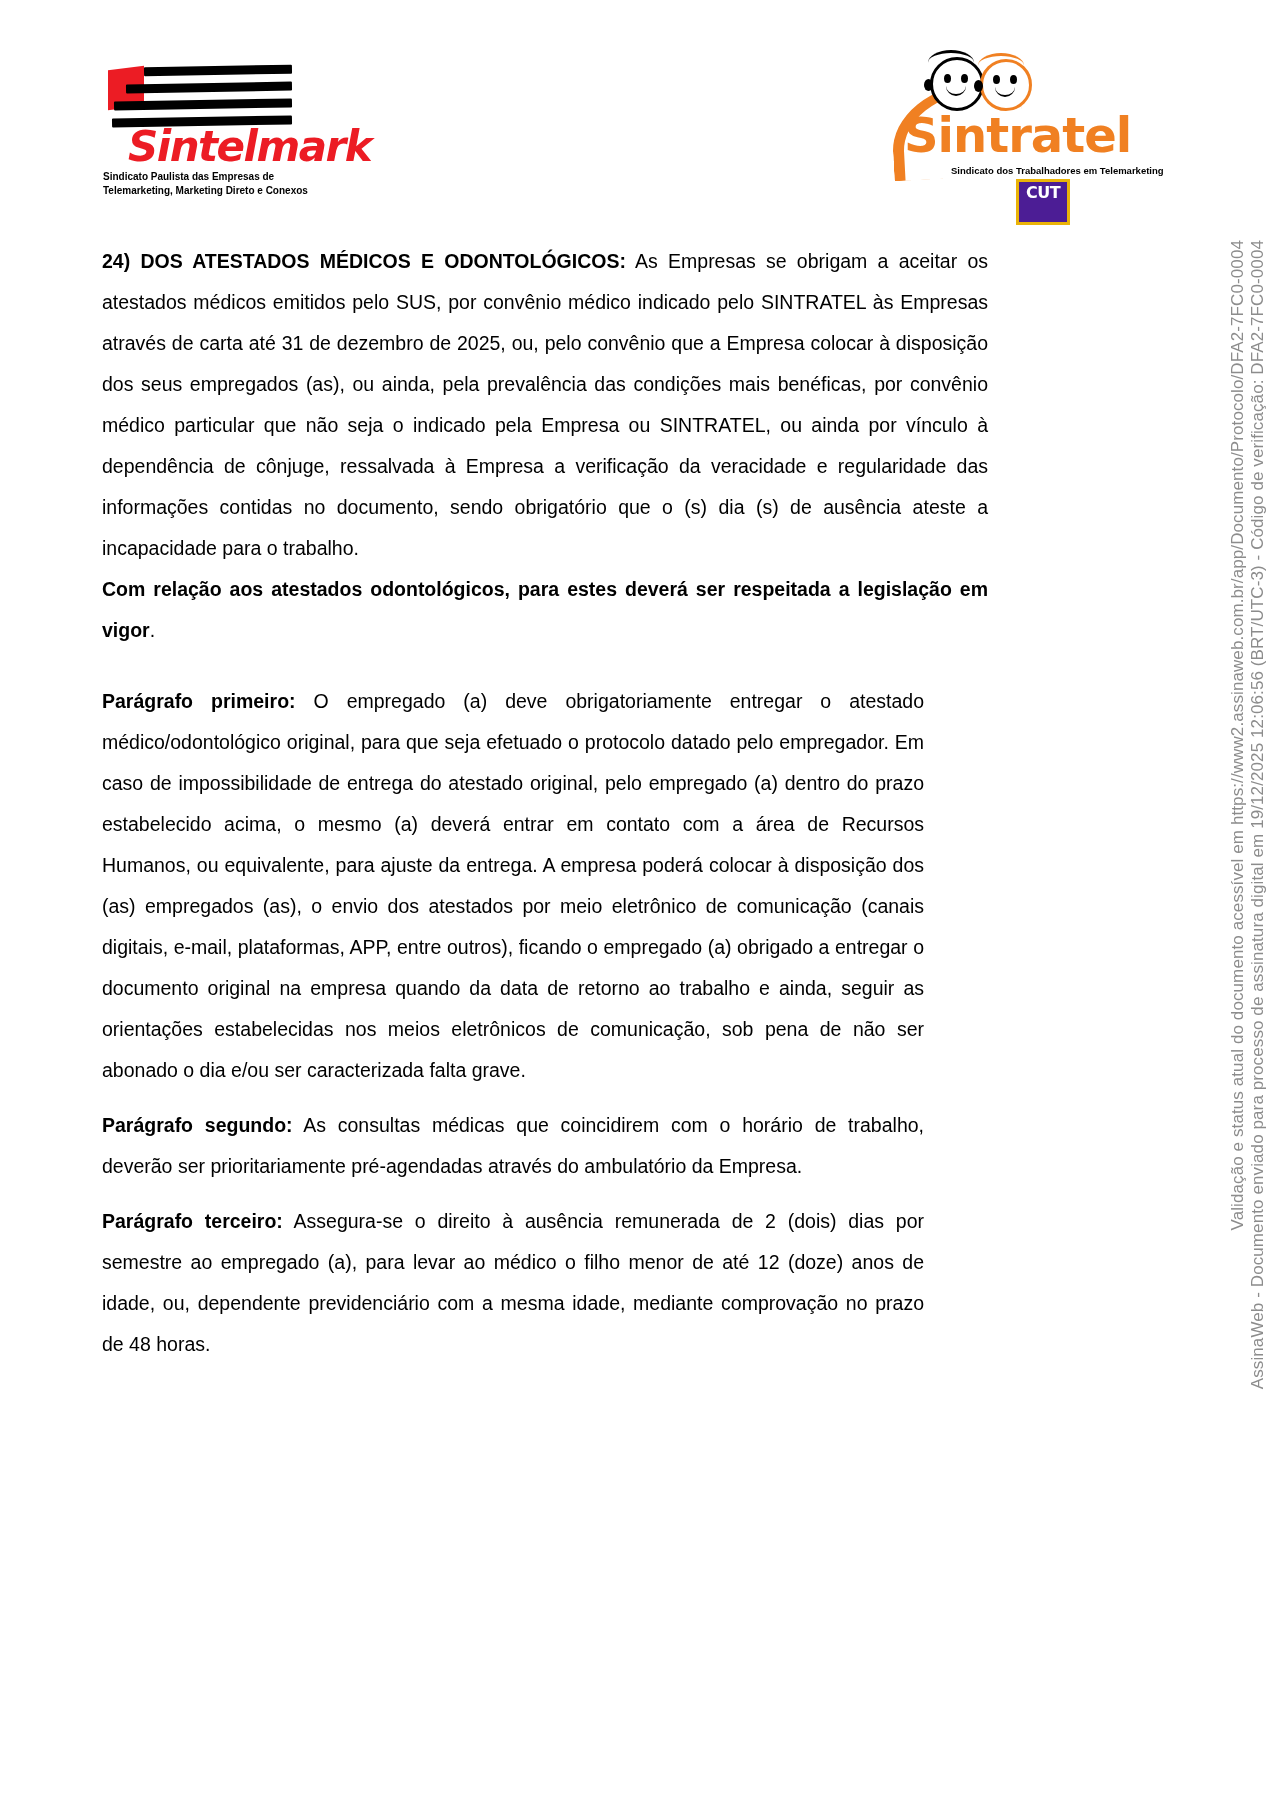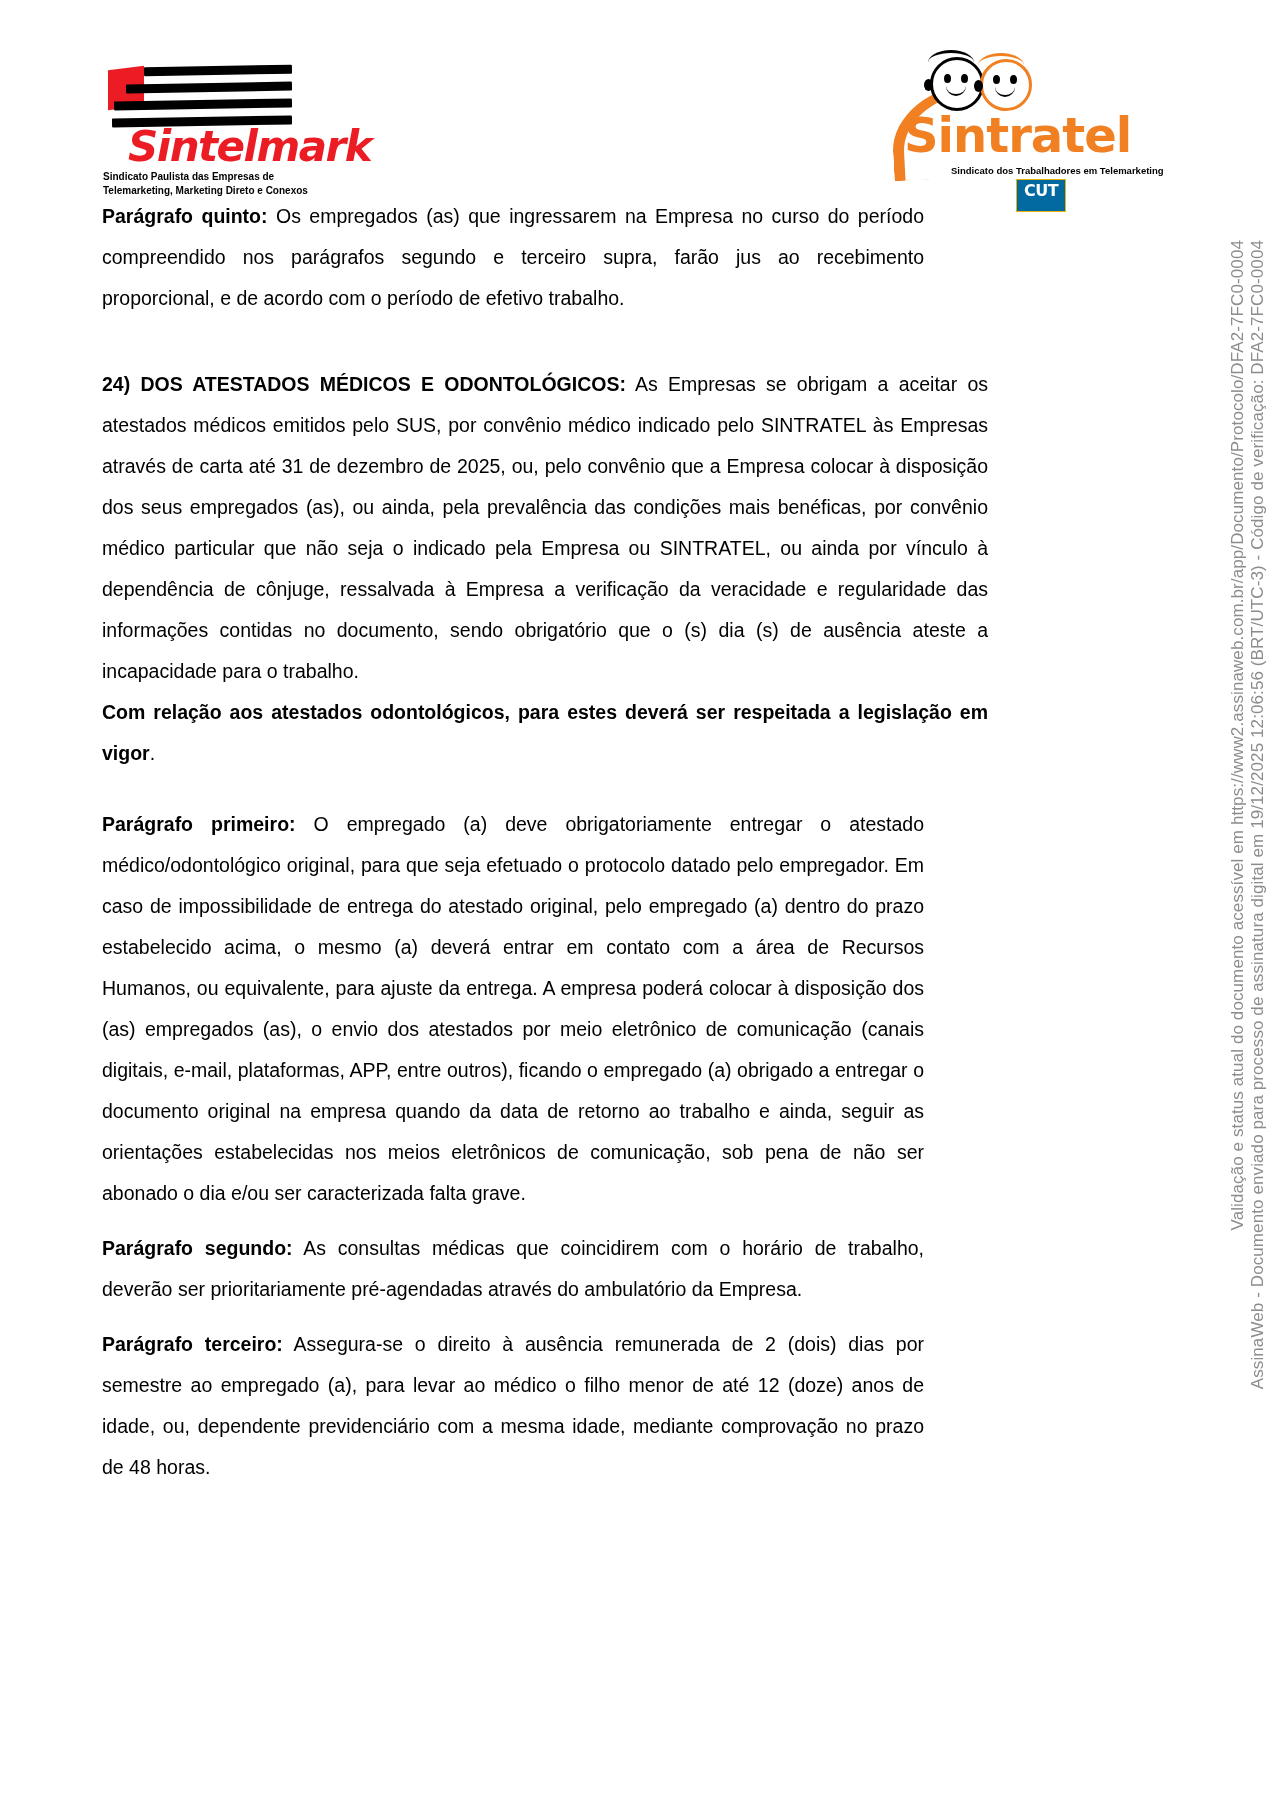--- a/index.html
+++ b/index.html
@@ -170,28 +170,28 @@
     font-weight: bold;
     font-size: 9.5px;
     color: #000000;
     white-space: nowrap;
     margin-left: 31px;
   }
   .cut-badge {
     position: absolute;
     left: 124px;
     top: 124px;
-    background: #0369a1;
+    background: #4c1d95;
     color: #ffffff;
     font-family: "DejaVu Sans", sans-serif;
     font-weight: bold;
     font-size: 16px;
     letter-spacing: -0.5px;
-    padding: 1px 7px 11px 7px;
-    border: 1px solid #eab308;
+    padding: 1px 7px 20px 7px;
+    border: 3px solid #eab308;
   }
 
   
   .content {
     position: absolute;
     left: 102px;
     top: 196px;
     width: 886px;
   }
   p.para {
@@ -286,21 +286,20 @@
       <div class="mic-dot" style="left:82px; top:25px;"></div>
 
       <div class="sintratel-word"><span>S</span><span>intratel</span></div>
       <div class="sintratel-sub">Sindicato dos Trabalhadores em Telemarketing</div>
       <div class="cut-badge">CUT</div>
     </div>
   </div>
 
   <div class="content">
 
-    <p class="para indent"><b>Parágrafo quinto:</b><span> Os empregados (as) que ingressarem na Empresa no curso do período compreendido nos parágrafos segundo e terceiro supra, farão jus ao recebimento proporcional, e de acordo com o período de efetivo trabalho.</span></p>
 
     <div class="gap-lg"></div>
 
     <p class="para"><b>24) DOS ATESTADOS MÉDICOS E ODONTOLÓGICOS:</b><span> As Empresas se obrigam a aceitar os atestados  médicos  emitidos  pelo  SUS,  por  convênio  médico  indicado  pelo SINTRATEL às Empresas através de carta até 31 de dezembro de 2025, ou, pelo convênio que a Empresa colocar à disposição dos seus empregados (as),  ou ainda, pela prevalência das condições mais benéficas, por convênio médico particular que não seja o indicado pela Empresa ou SINTRATEL, ou ainda por vínculo à dependência de cônjuge, ressalvada à Empresa a verificação da veracidade e regularidade das informações contidas no documento, sendo obrigatório que o (s) dia (s) de ausência ateste a incapacidade para o trabalho.</span></p>
 
     <p class="para"><b>Com relação aos atestados odontológicos, para estes deverá ser respeitada a legislação em vigor</b><span>.</span></p>
 
     <div class="gap-md"></div>
 
     <p class="para indent"><b>Parágrafo primeiro:</b><span> O empregado (a) deve obrigatoriamente entregar o atestado médico/odontológico original, para que seja efetuado o protocolo datado pelo empregador. Em caso de impossibilidade de entrega do atestado original, pelo empregado (a) dentro do prazo estabelecido acima, o mesmo (a) deverá entrar em contato com a área de Recursos Humanos, ou equivalente, para ajuste da entrega. A empresa poderá colocar à disposição dos (as) empregados (as), o envio dos atestados por meio eletrônico de comunicação (canais digitais, e-mail, plataformas, APP, entre outros), ficando o empregado (a) obrigado a entregar o documento original na empresa quando da data de retorno ao trabalho e ainda, seguir as orientações estabelecidas nos meios eletrônicos de comunicação, sob pena de não ser abonado o dia e/ou ser caracterizada falta grave.</span></p>

